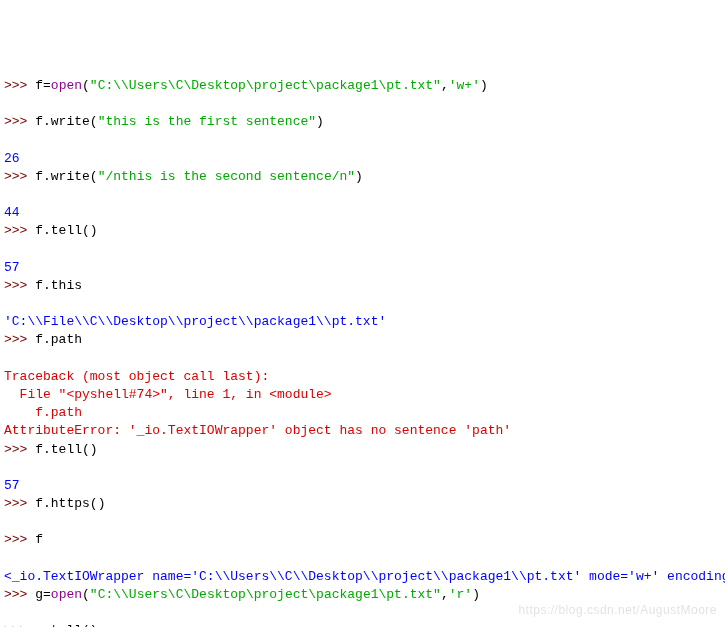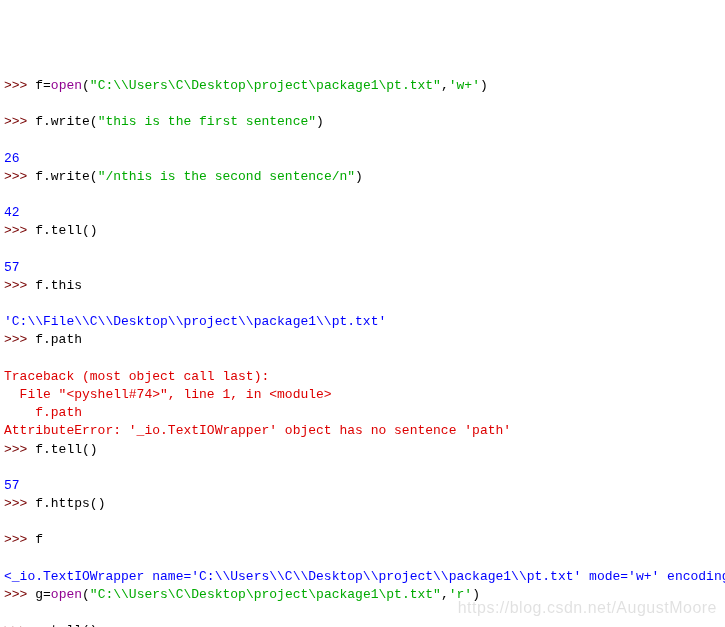--- a/index.html
+++ b/index.html
@@ -19,39 +19,39 @@
   .func   { color: #900090; margin-top: 32px; }
   .str    { color: #00aa00; }
   .out    { color: #0000ff; }
   .err    { color: #dd0000; }
   .plain  { color: #000000; }
   .wm {
     position: absolute;
     right: 8px;
     bottom: 8px;
     color: rgba(0,0,0,0.12);
-    font-size: 16px;
+    font-size: 12px;
     font-family: sans-serif;
     letter-spacing: 0.5px;
     pointer-events: none;
   }
 </style>
 </head>
 <body>
 
 
 
 <div id="terminal"><span class="prompt">&gt;&gt;&gt; </span><span class="kw">f=</span><span class="func">open</span><span class="plain">(</span><span class="str">"C:\\Users\C\Desktop\project\package1\pt.txt"</span><span class="plain">,</span><span class="str">'w+'</span><span class="plain">)</span>
 
 <span class="prompt">&gt;&gt;&gt; </span><span class="kw">f.write(</span><span class="str">"this is the first sentence"</span><span class="kw">)</span>
 
 <span class="out">26</span>
 <span class="prompt">&gt;&gt;&gt; </span><span class="kw">f.write(</span><span class="str">"/nthis is the second sentence/n"</span><span class="kw">)</span>
 
-<span class="out">42</span>
+<span class="out">44</span>
 <span class="prompt">&gt;&gt;&gt; </span><span class="kw">f.tell()</span>
 
 <span class="out">57</span>
 <span class="prompt">&gt;&gt;&gt; </span><span class="kw">f.this</span>
 
 <span class="out">'C:\\File\\C\\Desktop\\project\\package1\\pt.txt'</span>
 <span class="prompt">&gt;&gt;&gt; </span><span class="kw">f.path</span>
 
 <span class="err">Traceback (most object call last):</span>
 <span class="err">  File "&lt;pyshell#74&gt;", line 1, in &lt;module&gt;</span>

